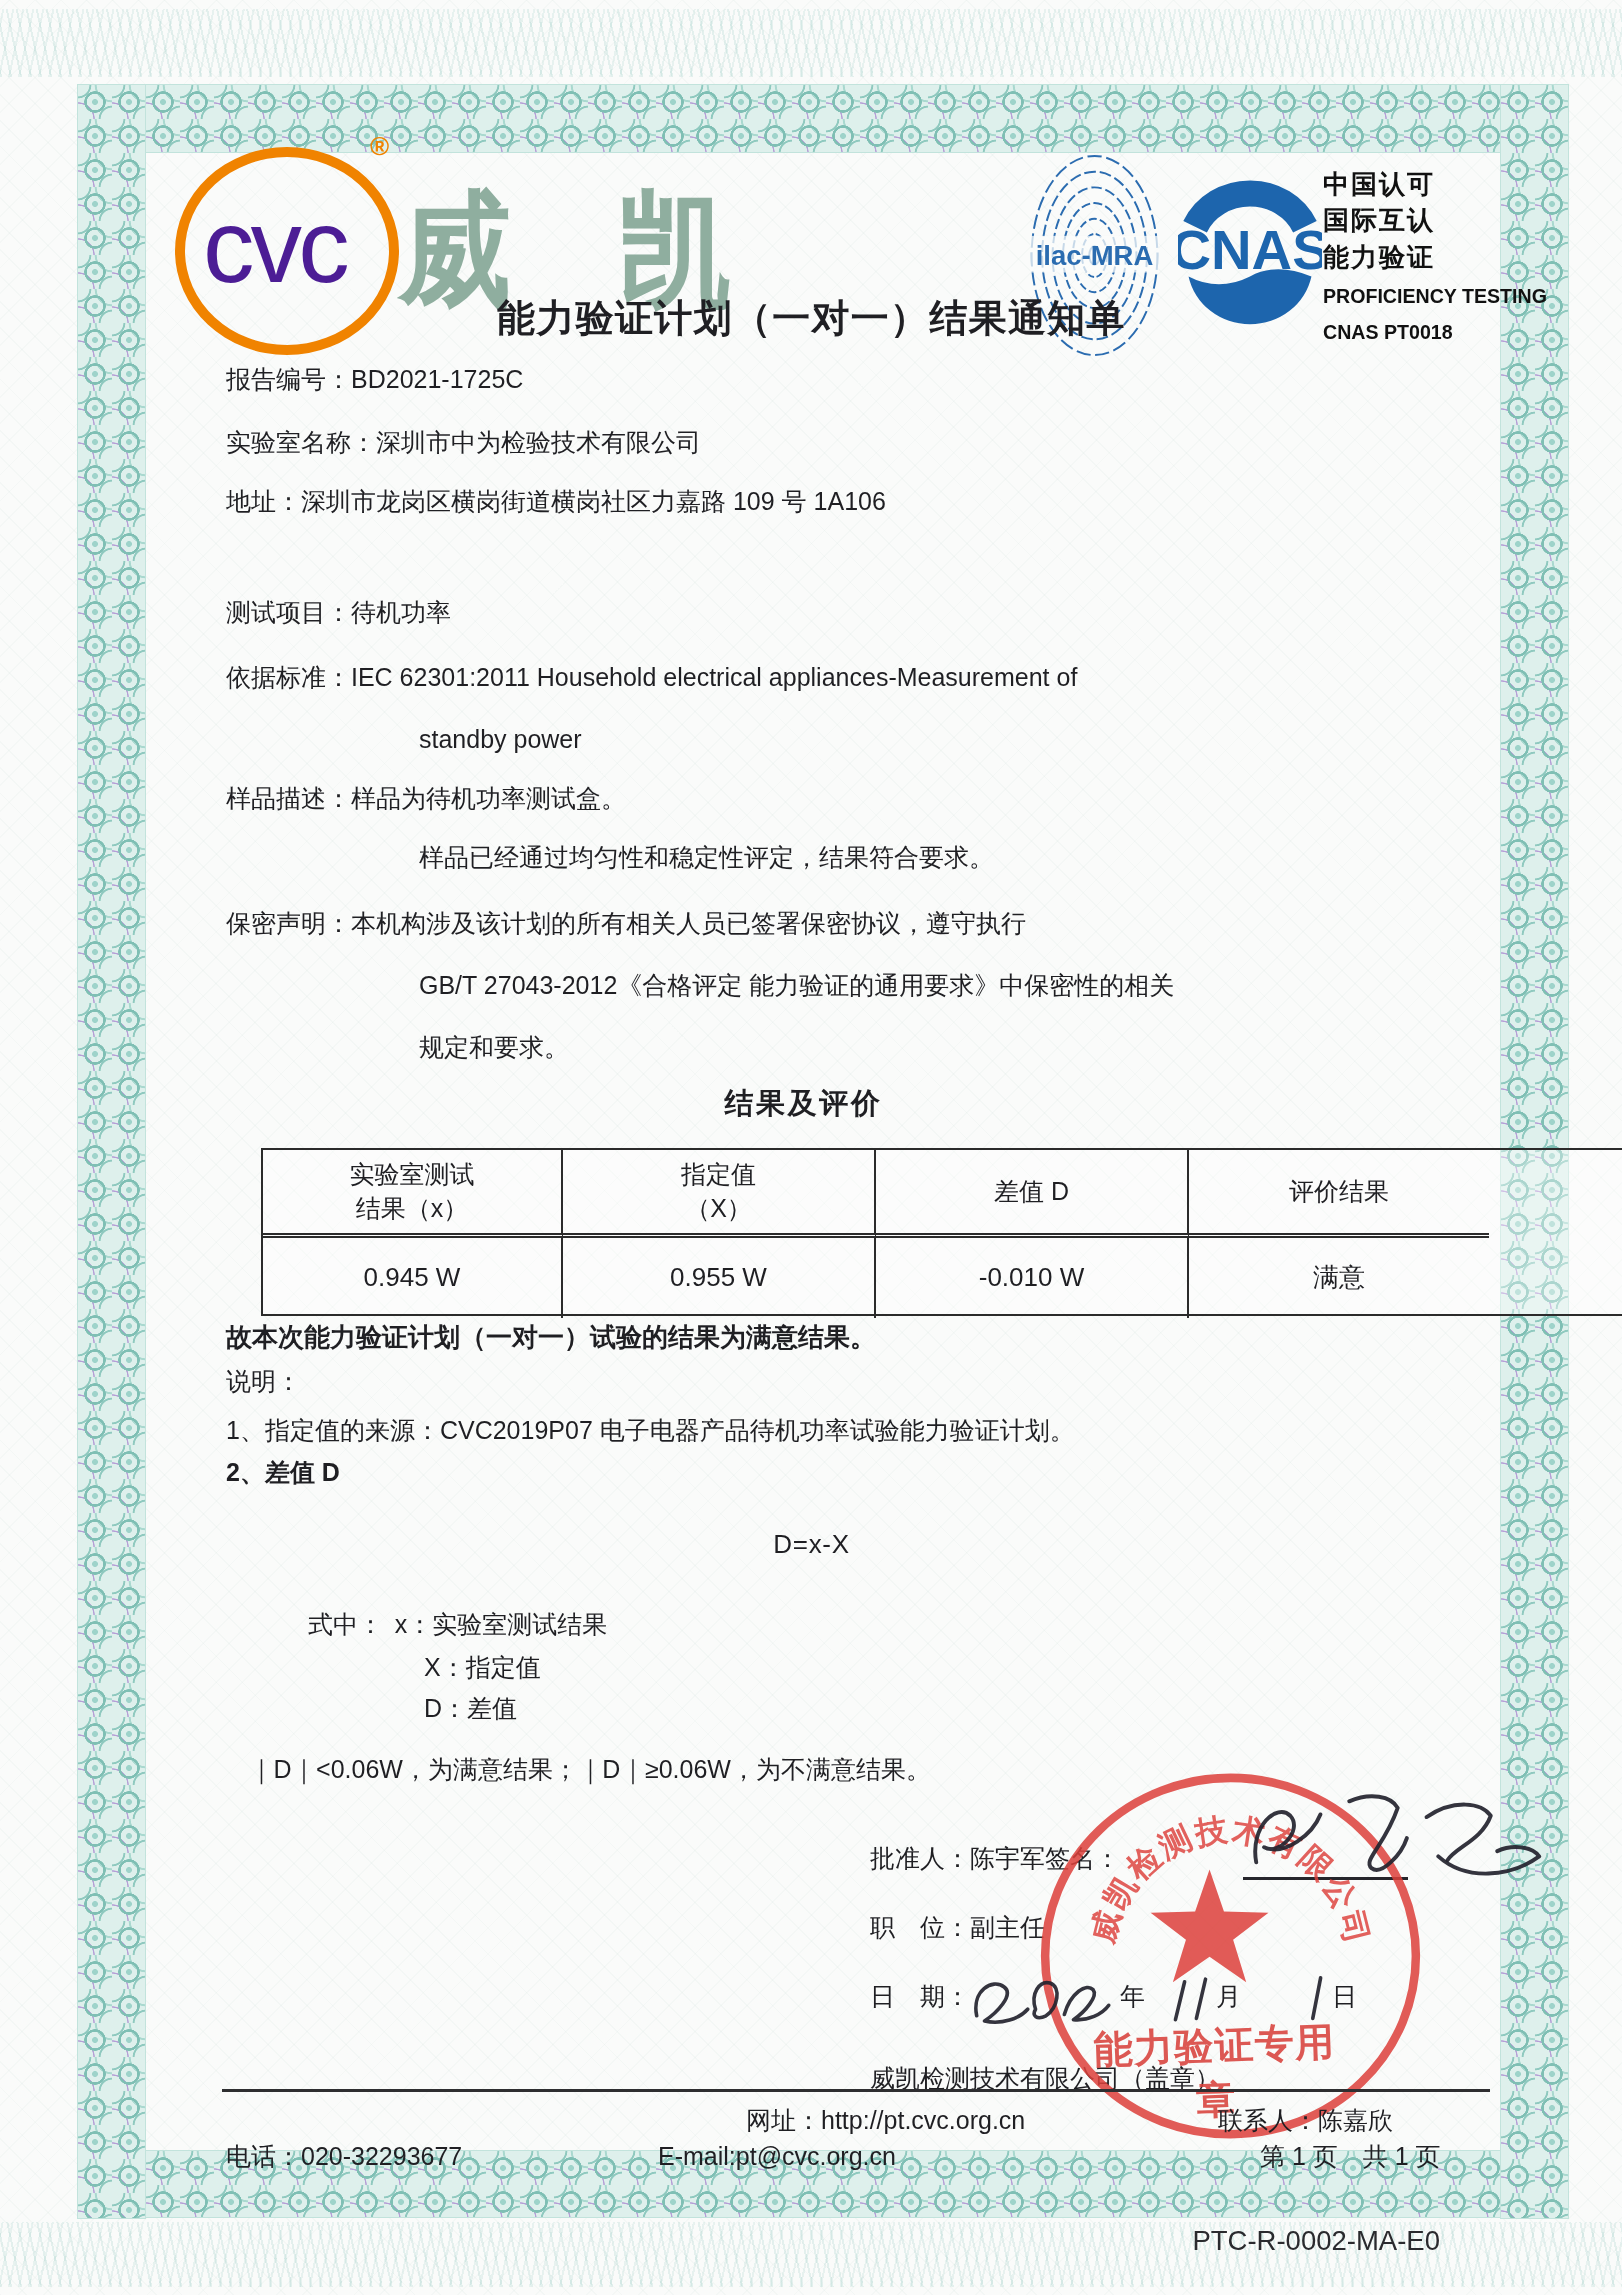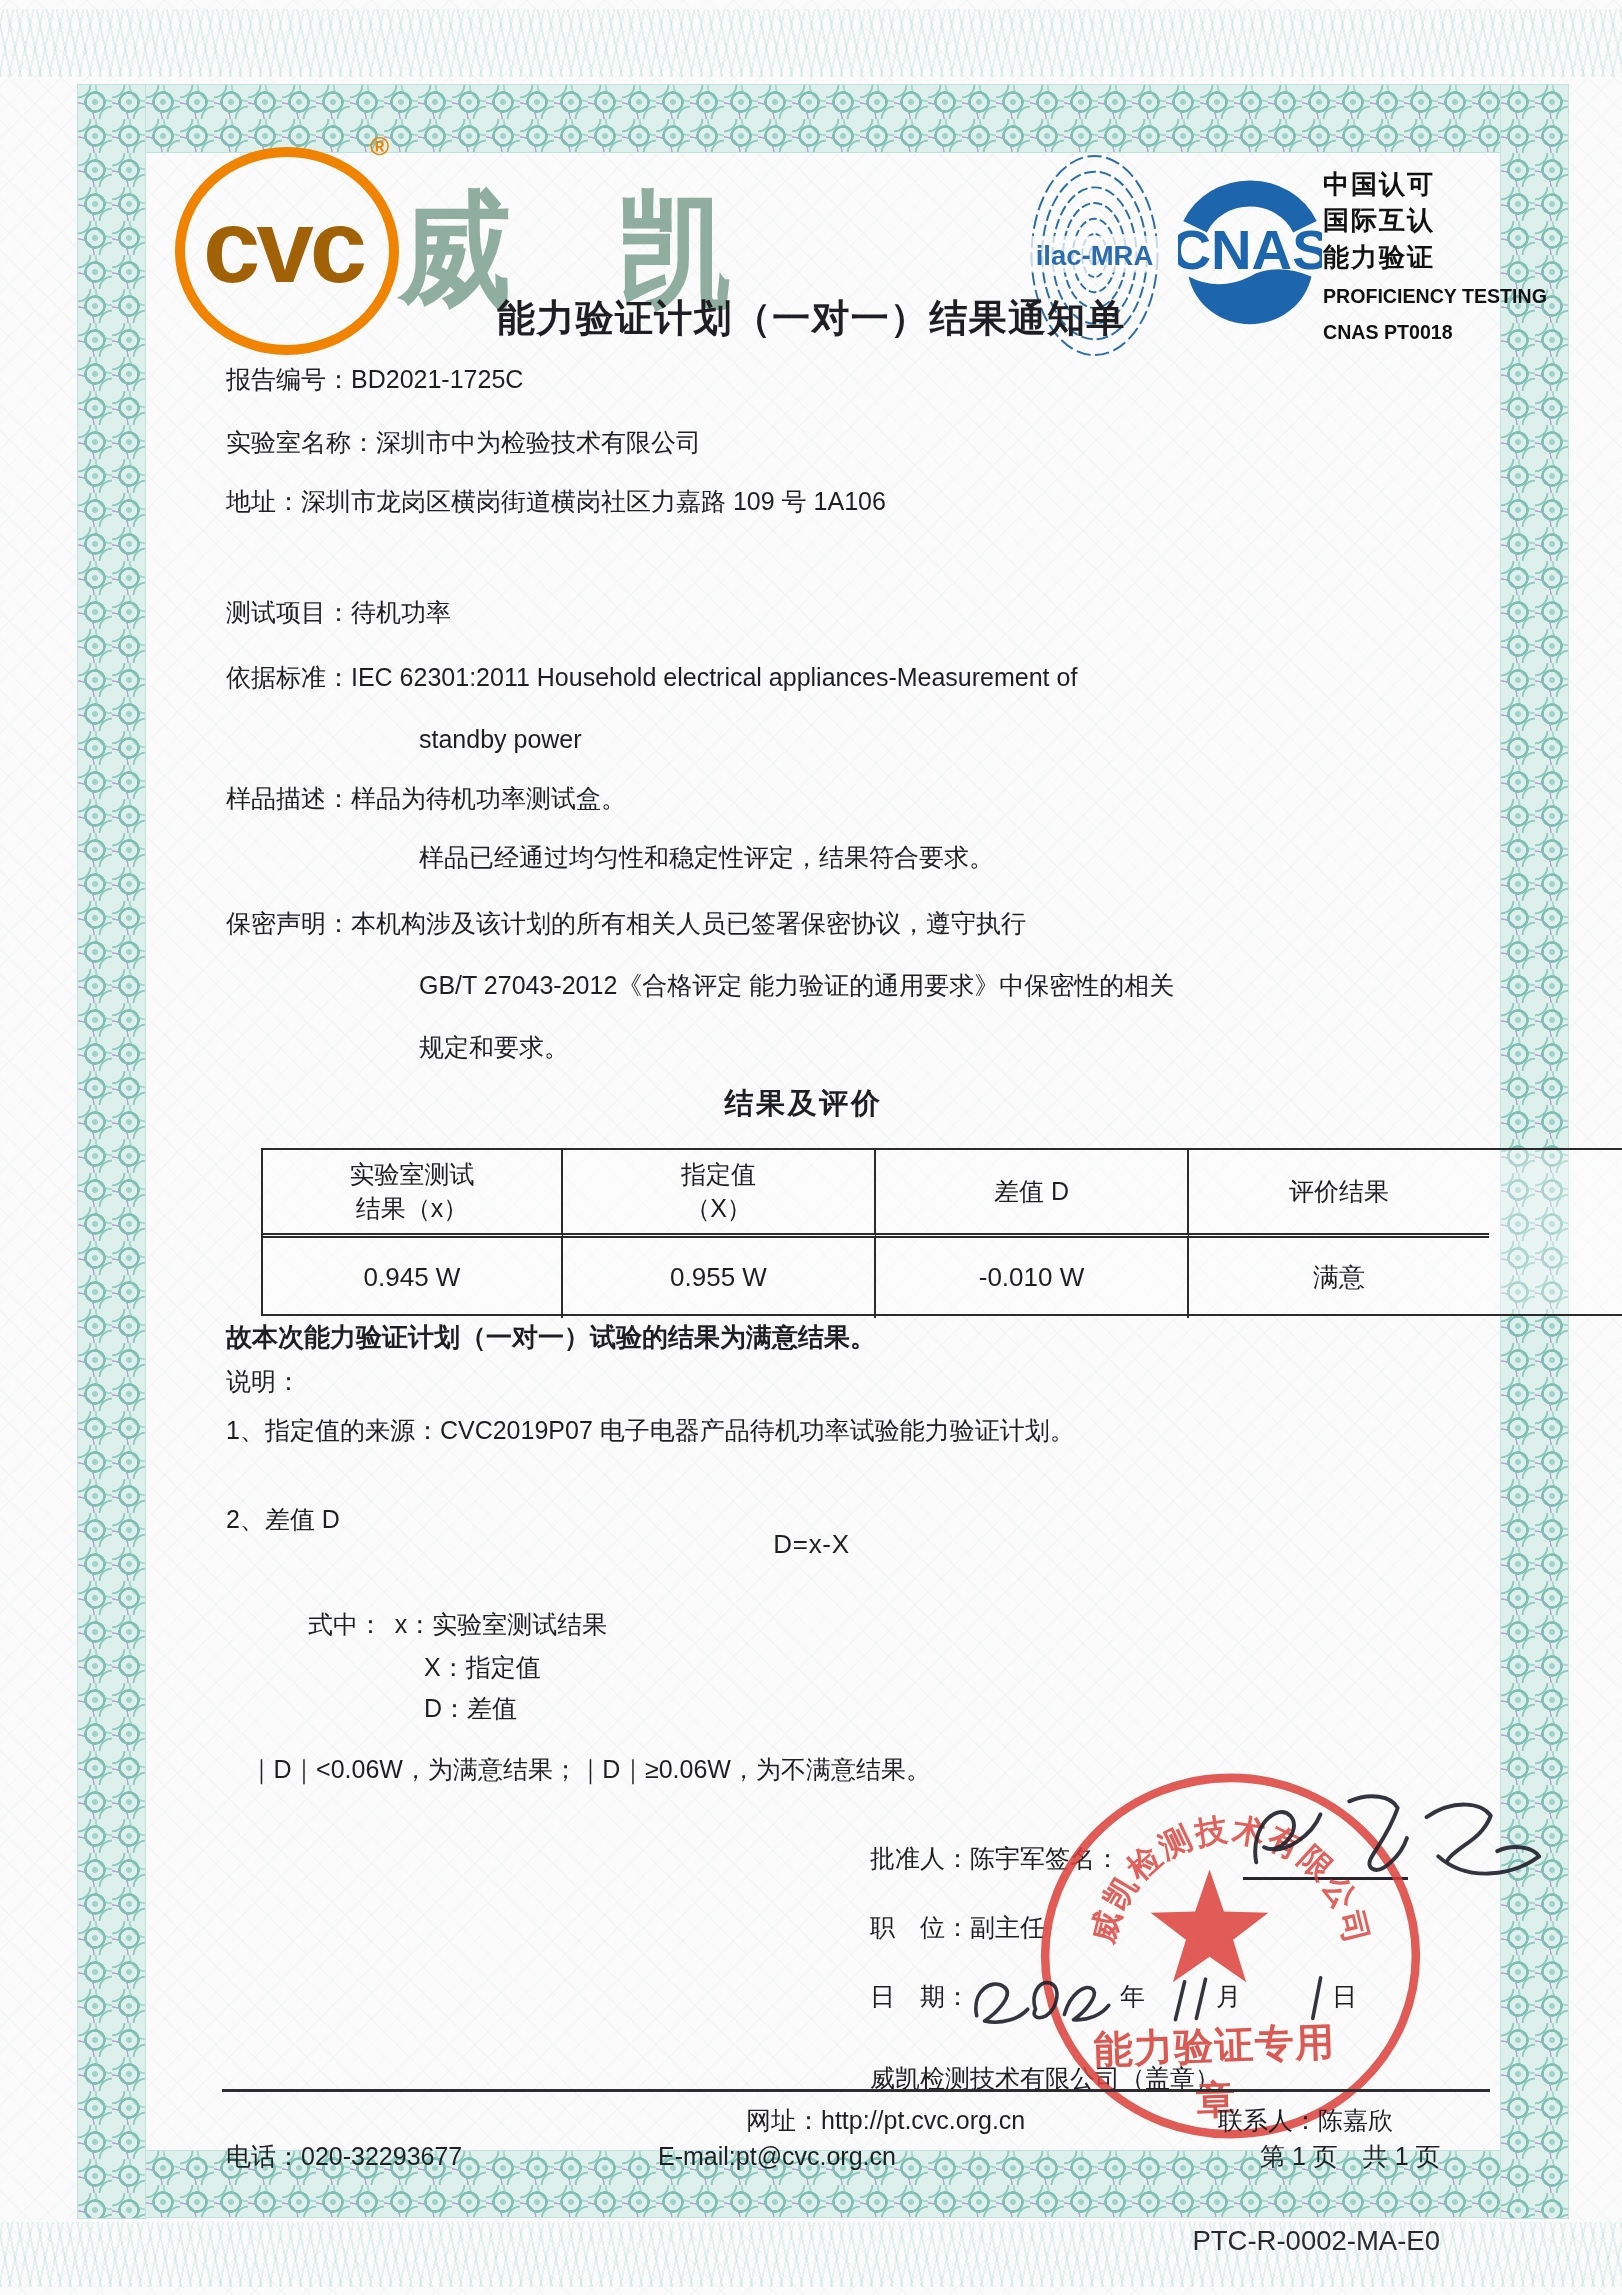--- a/index.html
+++ b/index.html
@@ -33,21 +33,21 @@
     border:1.3px solid #c2e3dc;
     box-sizing:border-box;
   }
   .edgeTex{
     position:absolute;left:0;width:1623px;pointer-events:none;
     background-image:
       repeating-linear-gradient(78deg, rgba(146,200,192,0.22) 0 2px, transparent 2px 9.8px),
       repeating-linear-gradient(-78deg, rgba(146,200,192,0.18) 0 2px, transparent 2px 9.8px);
   }
   .cvc-ellipse{border:10.5px solid #f08300;border-radius:50%;}
-  .cvc-text{color:#a16207;font-weight:700;font-size:103px;letter-spacing:-3.9px;}
+  .cvc-text{color:#4c1d95;font-weight:400;font-size:103px;letter-spacing:-3.9px;}
   .reg{color:#f08300;font-size:26px;font-weight:700;}
   .brand{color:#8fae9f;font-weight:700;font-size:113px;letter-spacing:38px;transform:scaleY(1.12);transform-origin:top left;}
   .accr-cn{font-size:26px;font-weight:700;letter-spacing:2px;color:#111;}
   .accr-en{font-size:19.6px;font-weight:700;color:#111;}
   .title{font-size:38px;font-weight:700;letter-spacing:1.3px;}
   .body38{font-size:25px;}
   .body40{font-size:26px;}
   .sec-title{font-size:29px;font-weight:700;letter-spacing:2.6px;}
   .tbl{
     position:absolute;left:261px;top:1148px;width:1446px;height:168px;
@@ -167,21 +167,21 @@
     </div>
     <div class="cell data">0.945 W</div>
     <div class="cell data">0.955 W</div>
     <div class="cell data">-0.010 W</div>
     <div class="cell data last">满意</div>
   </div>
 
   <div class="abs t body40 b" style="left:226px;top:1322px;text-align:right;">故本次能力验证计划（一对一）试验的结果为满意结果。</div>
   <div class="abs t body38" style="left:226px;top:1366px;">说明：</div>
   <div class="abs t body38" style="left:226px;top:1415px;">1、指定值的来源：CVC2019P07 电子电器产品待机功率试验能力验证计划。</div>
-  <div class="abs t body38" style="left:226px;top:1504px;">2、差值 D</div>
+  <div class="abs t body38" style="left:226px;top:1457px;font-weight:bold;">2、差值 D</div>
   <div class="abs t body40" style="left:0;top:1529px;width:1623px;text-align:center;letter-spacing:0.7px;">D=x-X</div>
 
   <div class="abs t body38" style="left:308px;top:1609px;">
     <span>式中：</span><span style="margin-left:11.8px;">x：实验室测试结果</span>
   </div>
   <div class="abs t body38" style="left:424px;top:1652px;">X：指定值</div>
   <div class="abs t body38" style="left:424px;top:1693px;">D：差值</div>
   <div class="abs t body38" style="left:249px;top:1754px;">｜D｜&lt;0.06W，为满意结果；｜D｜≥0.06W，为不满意结果。</div>
 
   <div class="abs t body38" style="left:870px;top:1843px;">

